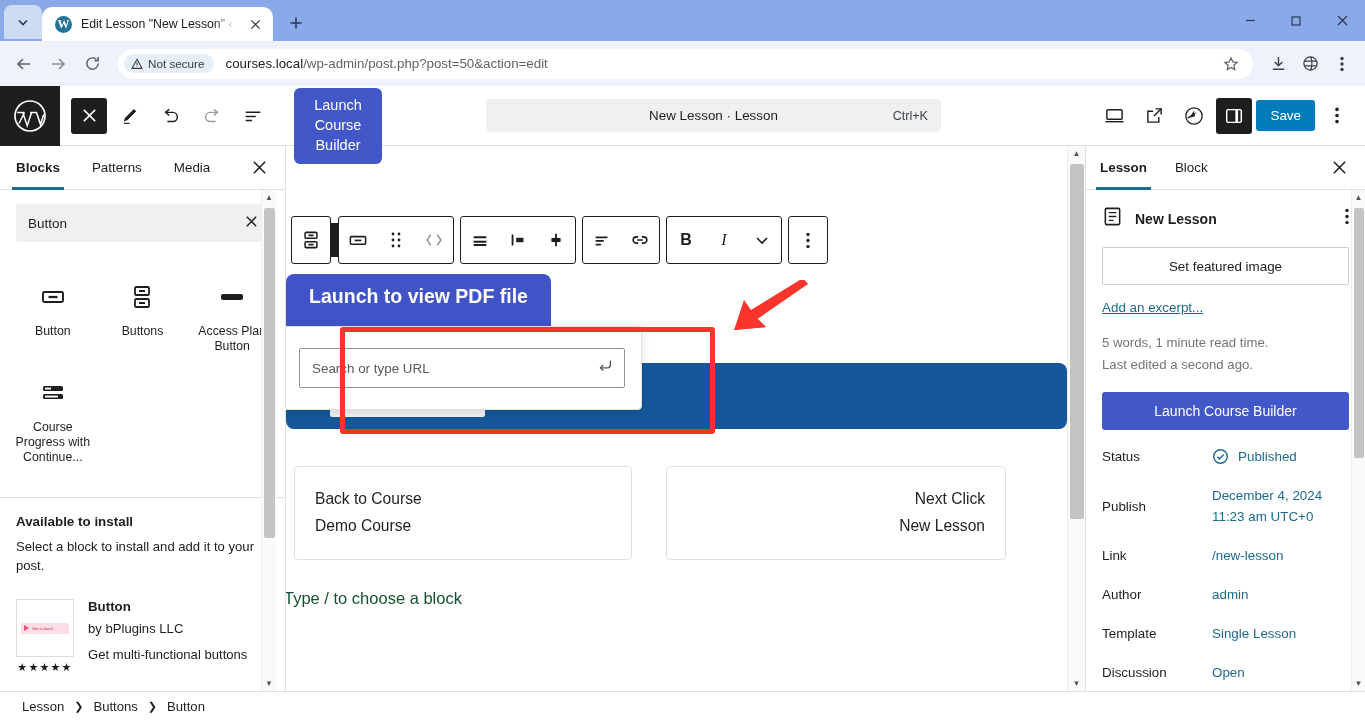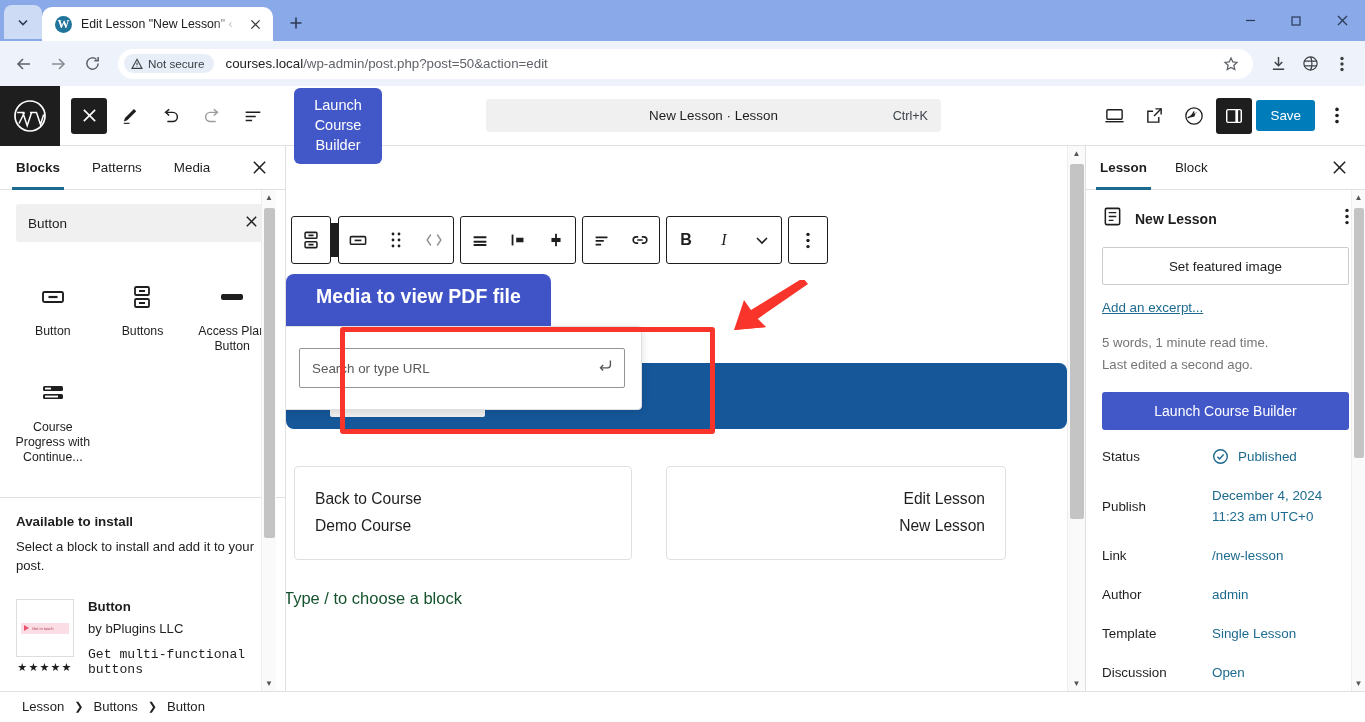--- a/index.html
+++ b/index.html
@@ -129,21 +129,21 @@
   .ins-avail p { font-size: 13.1px; color: #1e1e1e; line-height: 19px; }
   .plugin-row { display: flex; gap: 14px; padding: 14px 16px 0; }
   .plugin-thumb { width: 58px; flex: 0 0 auto; }
   .plugin-img { width: 58px; height: 58px; border: 1px solid #ddd; background:#fff; display:flex; align-items:center; justify-content:center; }
   .plugin-img .fakebtn { width: 48px; height: 11px; background: #fbdde5; display:flex; align-items:center; gap:3px; padding-left:3px; }
   .plugin-img .fakebtn .ar { width:0;height:0;border-left:5px solid #e8536e;border-top:3px solid transparent;border-bottom:3px solid transparent; }
   .plugin-img .fakebtn .tx { font-size:4px; color:#b43a52; }
   .stars { font-size: 11px; color: #1e1e1e; letter-spacing: 1.2px; margin-top: 4px; text-align: center; }
   .plugin-meta .pname { font-size: 13.3px; font-weight: 600; color:#1e1e1e; }
   .plugin-meta .pby { font-size: 13.1px; color:#1e1e1e; margin-top: 7px; }
-  .plugin-meta .pdesc { font-size: 13.1px; color:#1e1e1e; margin-top: 11px; font-family: Liberation Mono, monospace; }
+  .plugin-meta .pdesc { font-size: 13.1px; color:#1e1e1e; margin-top: 11px; }
 
   .panel-scroll {
     position: absolute; right: 9px; top: 44px; bottom: 0; width: 15px;
     background: #fafafa; border-left: 1px solid #eee;
   }
   .scroll-arrow { height: 15px; display:flex; align-items:center; justify-content:center; font-size:8px; color:#555; }
   .scroll-thumb { position: absolute; left: 2px; right: 1px; background: #c4c4c4; border-radius: 2px; }
 
   
   .canvas-wrap { flex: 1; background: #fff; position: relative; overflow: hidden; }
@@ -601,21 +601,21 @@
           <div class="bt-btn">
             <svg width="4" height="17" viewBox="0 0 4 17" fill="#1e1e1e">
                 <circle cx="2" cy="2.4" r="1.7"></circle>
                 <circle cx="2" cy="8.5" r="1.7"></circle>
                 <circle cx="2" cy="14.6" r="1.7"></circle>
               </svg>
           </div>
         </div>
       </div>
 
-      <div class="pdf-btn">Media to view PDF file</div>
+      <div class="pdf-btn">Launch to view PDF file</div>
 
       <div class="blue-band"></div>
       <div class="small-grey-btn"></div>
 
       <div class="link-popover">
         <div class="link-input">
           <input placeholder="Search or type URL" style="">
           <span>
             <svg width="18" height="18" viewBox="0 0 20 20" stroke="#555" stroke-width="1.5" fill="none">
                 <path d="M16 4v5a3 3 0 0 1-3 3H5"></path>
@@ -624,21 +624,21 @@
           </span>
         </div>
       </div>
 
       <div class="nav-cards">
         <div class="nav-card left">
           <div>Back to Course</div>
           <div>Demo Course</div>
         </div>
         <div class="nav-card right">
-          <div>Edit Lesson</div>
+          <div>Next Click</div>
           <div>New Lesson</div>
         </div>
       </div>
 
       <div class="type-hint">Type / to choose a block</div>
     </div>
 
     <div class="canvas-scroll">
       <div class="scroll-arrow">▲</div>
       <div class="scroll-thumb" style="top:18px;height:355px;"></div>

